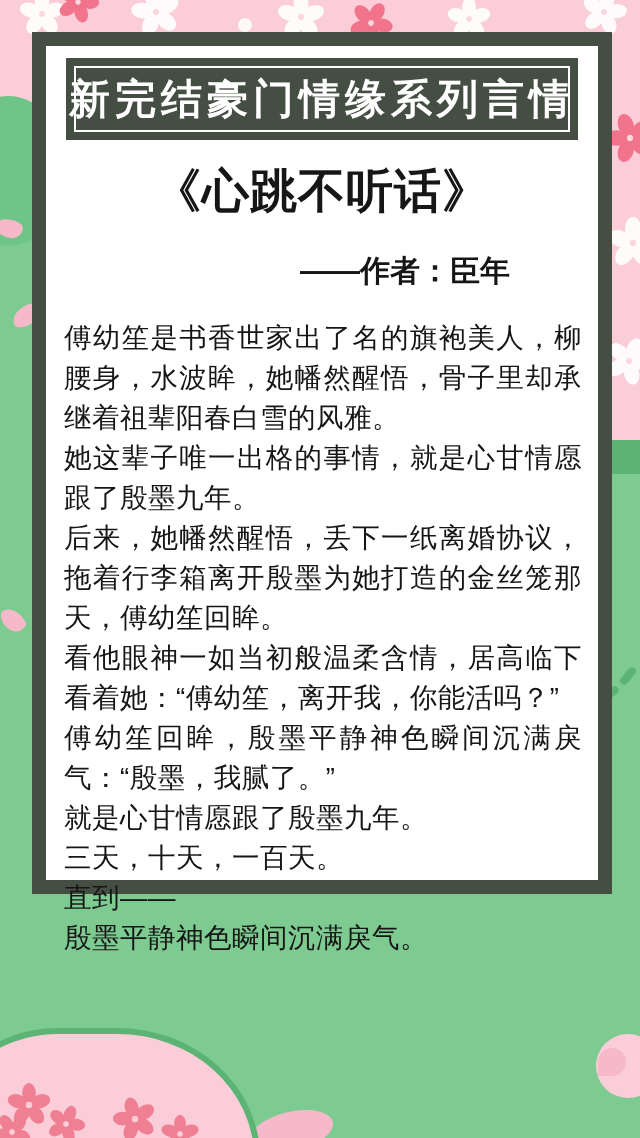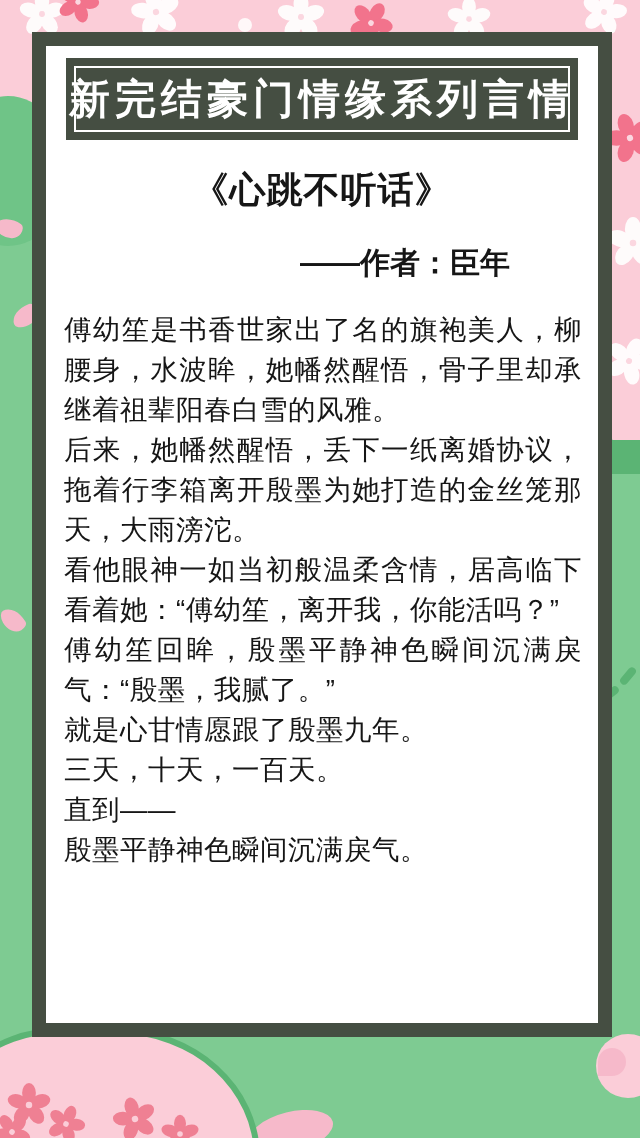--- a/index.html
+++ b/index.html
@@ -29,33 +29,33 @@
   .dash{width:20px;height:8px;background:var(--deep-green);border-radius:8px;z-index:0;}
   .blob-bl{bottom:-42px;left:-62px;width:310px;height:140px;background:var(--page-pink);
     border:6px solid var(--deep-green);border-radius:50% 60% 0 55%/95% 115% 0 40%;z-index:1;}
   .petal-bc{bottom:-14px;left:248px;width:86px;height:40px;background:var(--petal-pink);border-radius:50%;transform:rotate(-14deg);z-index:0;}
   .blob-br{right:-20px;bottom:40px;width:64px;height:64px;background:var(--page-pink);border-radius:50%;z-index:0;}
   .petal-br{right:14px;bottom:62px;width:28px;height:28px;background:var(--petal-pink);border-radius:50% 50% 50% 0;z-index:1;}
   .flower{position:absolute;pointer-events:none;z-index:1;}
   .bud{width:14px;height:14px;border-radius:50%;background:#fff;opacity:.85;z-index:1;}
   
   .card{
-    position:absolute;left:32px;top:32px;width:580px;height:1005px;
+    position:absolute;left:32px;top:32px;width:580px;height:862px;
     background:#ffffff;border:14px solid var(--frame-green);box-sizing:border-box;z-index:2;
   }
   .banner{
     position:relative;margin:12px 20px 0;height:82px;background:var(--frame-green);
     display:flex;align-items:center;justify-content:center;
   }
   .banner::before{content:"";position:absolute;inset:8px;border:2px solid #ffffff;}
   .banner span{
     color:#ffffff;font-size:41px;font-weight:bold;letter-spacing:5px;white-space:nowrap;
   }
   h1.book-title{
-    margin:26px 0 0;text-align:center;font-size:36px;font-weight:bold;color:var(--text-black);letter-spacing:1px;
+    margin:20px 0 0;text-align:center;font-size:47px;font-weight:bold;color:var(--text-black);letter-spacing:1px;
   }
   .author{
     margin-top:28px;font-size:30px;font-weight:600;color:var(--text-black);
     text-align:right;padding-right:88px;margin-left:40px;
   }
   .synopsis{
     margin-top:26px;padding:0 16px 0 18px;
     font-size:27.5px;line-height:40px;font-weight:500;color:var(--text-black);
     letter-spacing:0.5px;text-align:justify;
   }
@@ -156,21 +156,22 @@
 <div class="decor petal-br"></div>
 
 <main class="card">
   <div class="banner">
     <span>新完结豪门情缘系列言情</span>
   </div>
   <h1 class="book-title">《心跳不听话》</h1>
   <div class="author">——作者：臣年</div>
   <section class="synopsis">
     <p>傅幼笙是书香世家出了名的旗袍美人，柳腰身，水波眸，她幡然醒悟，骨子里却承继着祖辈阳春白雪的风雅。</p>
-    <p>后来，她幡然醒悟，丢下一纸离婚协议，拖着行李箱离开殷墨为她打造的金丝笼那天，大雨滂沱。</p>
+    <p>她这辈子唯一出格的事情，就是心甘情愿跟了殷墨九年。</p>
+    <p>后来，她幡然醒悟，丢下一纸离婚协议，拖着行李箱离开殷墨为她打造的金丝笼那天，傅幼笙回眸。</p>
     <p>看他眼神一如当初般温柔含情，居高临下看着她：“傅幼笙，离开我，你能活吗？”</p>
     <p>傅幼笙回眸，殷墨平静神色瞬间沉满戾气：“殷墨，我腻了。”</p>
     <p>就是心甘情愿跟了殷墨九年。</p>
     <p>三天，十天，一百天。</p>
     <p>直到——</p>
     <p>殷墨平静神色瞬间沉满戾气。</p>
   </section>
 </main>
 
 </body></html>

